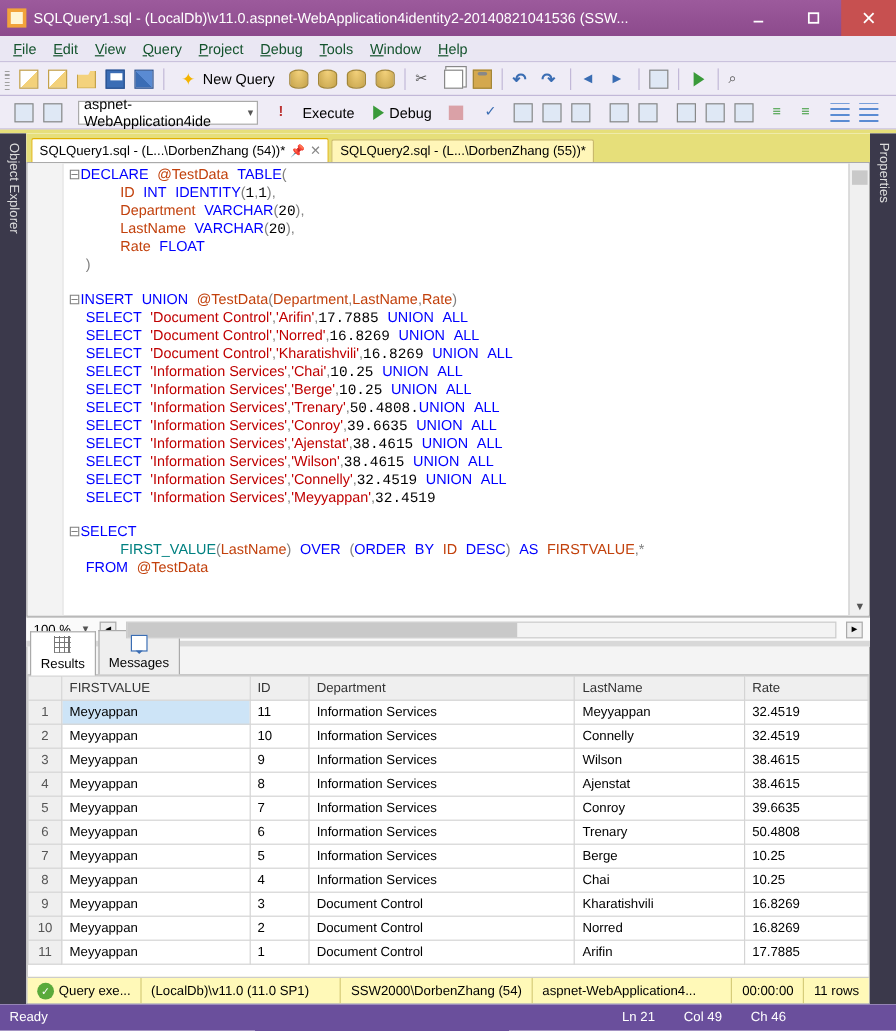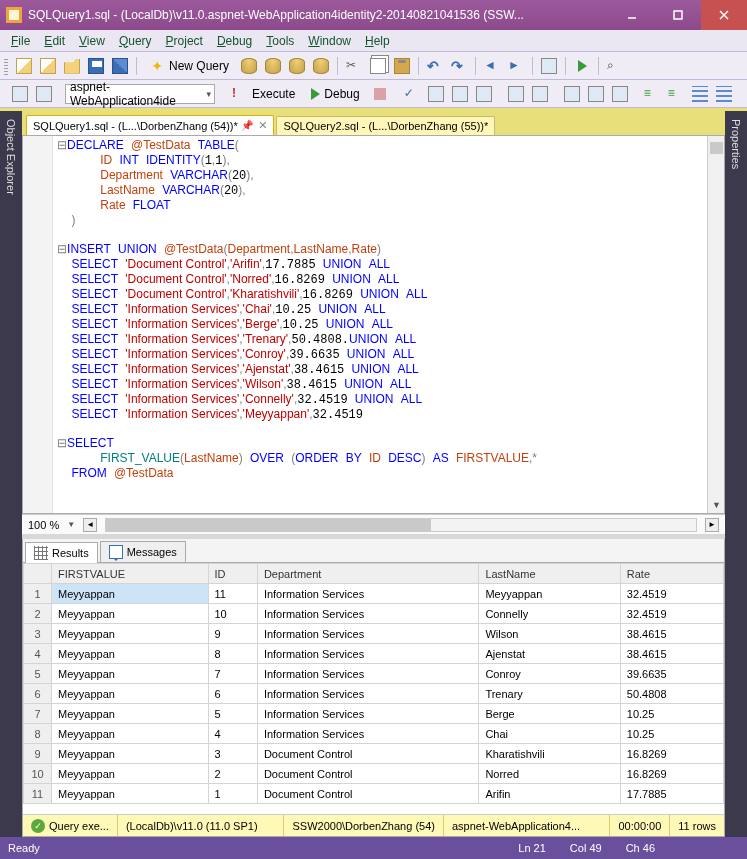--- a/index.html
+++ b/index.html
@@ -77,21 +77,21 @@
 .zoom-bar{height:20px;display:flex;align-items:center;padding:0 6px;gap:8px;border-top:1px solid #ccc;background:#fafafa;font-size:11px;}
 .zoom-bar .arrows{display:flex;gap:0;}
 .zoom-bar .arrow{width:14px;height:14px;border:1px solid #aaa;background:#eee;display:flex;align-items:center;justify-content:center;font-size:8px;}
 .hscroll{flex:1;height:14px;background:#f3f3f3;border:1px solid #ccc;position:relative;}
 .hscroll-thumb{position:absolute;left:0;top:0;height:100%;width:55%;background:#c9c9c9;}
 
 
 .splitter{height:5px;background:#d8d8d8;cursor:row-resize;}
 .results-area{height:298px;display:flex;flex-direction:column;border:1px solid #aaa;border-top:none;background:#fff;}
 .result-tabs{height:24px;background:#f4f4f4;display:flex;align-items:flex-end;border-bottom:1px solid #aaa;}
-.res-tab{padding:3px 8px;border:1px solid #aaa;border-bottom:none;margin-left:2px;background:#efefef;display:flex;align-items:center;gap:4px;font-size:11px;}
+.res-tab{padding:3px 8px;border:1px solid #aaa;border-bottom:none;margin-left:2px;background:#efefef;display:flex;align-items:center;gap:4px;font-size:11px;flex-direction:column;}
 .res-tab.active{background:#fff;position:relative;top:1px;}
 .res-tab .ri{width:14px;height:14px;}
 .ri-grid{background:repeating-linear-gradient(0deg,#777 0 1px,transparent 1px 4px),repeating-linear-gradient(90deg,#777 0 1px,transparent 1px 4px);background-color:#fff;}
 .ri-msg{background:#fff;border:1px solid #3a6db3;position:relative;}
 .ri-msg::after{content:"";position:absolute;bottom:-3px;left:3px;width:0;height:0;border-top:3px solid #3a6db3;border-left:3px solid transparent;border-right:3px solid transparent;}
 
 .grid{flex:1;overflow:auto;font-size:11px;}
 .grid table{border-collapse:collapse;width:100%;}
 .grid th,.grid td{border:1px solid #d4d4d4;padding:2px 6px;text-align:left;height:20px;white-space:nowrap;}
 .grid th{background:#efefef;font-weight:normal;color:#333;}

